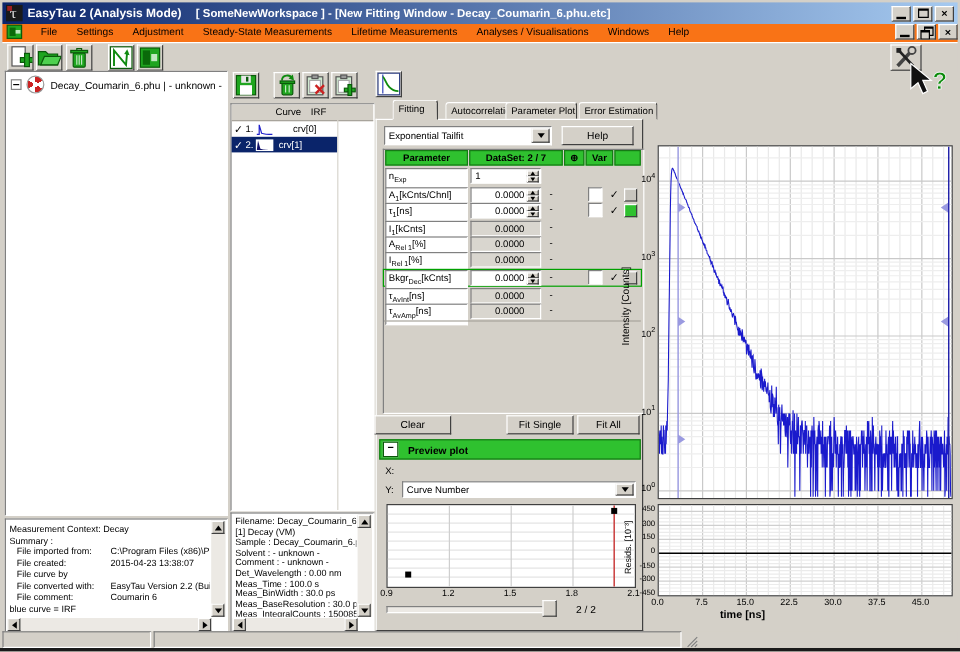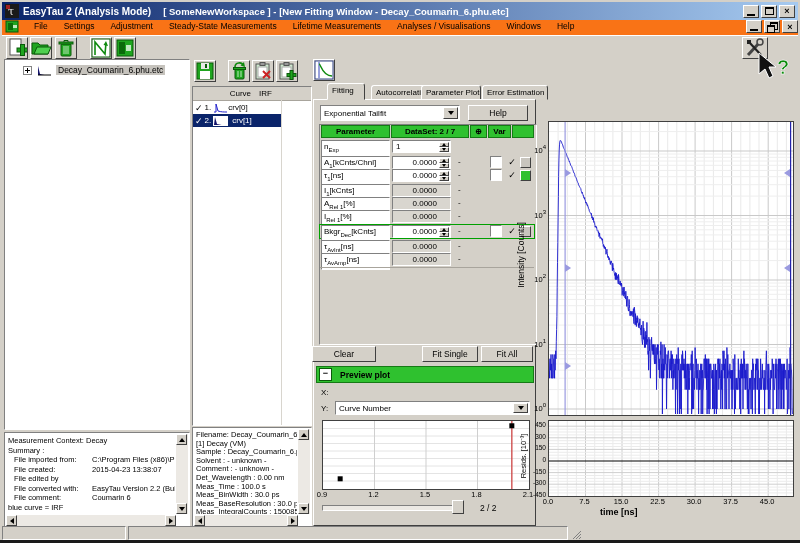--- a/index.html
+++ b/index.html
@@ -170,28 +170,26 @@
     <svg width="22" height="20">
         <line x1="4" y1="17" x2="16" y2="4" stroke="#444" stroke-width="3"></line>
         <circle cx="16" cy="4" r="3" fill="#d4d0c8" stroke="#444" stroke-width="1.5"></circle>
         <line x1="5" y1="4" x2="17" y2="17" stroke="#222" stroke-width="2.2"></line>
         <rect x="3" y="2" width="4" height="4" fill="#222"></rect>
       </svg>
   </div>
 </div>
 
 <div class="abs panel-white" style="left:4px;top:59px;width:184px;height:369px">
-  <div style="display:flex;align-items:center;margin:4px 0 0 18px">
-    <span class="expander plus"></span>
-    <svg width="16" height="12" style="margin-left:4px">
-        <rect x="0" y="0" width="16" height="12" fill="#fff"></rect>
-        <path d="M2 11 L2 2 L4 10 C6 11 10 11 15 11 Z" fill="#12126a"></path>
-        <path d="M2 11 L15 11" stroke="#000"></path>
-      </svg>
-    <span class="treelabel" style="margin-left:4px;background:#c6c3bd;padding:0 2px">Decay_Coumarin_6.phu.etc</span>
+  <div style="display:flex;align-items:center;margin:3px 0 0 4px">
+    <span class="expander"></span>
+    <span style="width:13px;height:13px;margin-left:4px;border:1px solid #999;border-radius:2px;background:
+      radial-gradient(circle at 50% 50%, #fff 0 2px, transparent 2px),
+      conic-gradient(#cc2222 0 60deg,#fff 60deg 120deg,#cc2222 120deg 180deg,#fff 180deg 240deg,#cc2222 240deg 300deg,#fff 300deg 360deg);border-radius:50%"></span>
+    <span class="treelabel" style="margin-left:5px">Decay_Coumarin_6.phu | - unknown -</span>
   </div>
 </div>
 
 <div class="abs panel-white" style="left:4px;top:432px;width:184px;height:94px">
   <div style="position:absolute;left:3px;top:3px;right:14px;bottom:13px;overflow:hidden">
     <div class="infoline">
         <span class="k">Measurement Context:</span>
         <span>Decay</span>
       </div>
     <div class="infoline">
@@ -200,21 +198,21 @@
       </div>
     <div class="infoline ind">
         <span class="k">File imported from:</span>
         <span>C:\Program Files (x86)\PicoQuan</span>
       </div>
     <div class="infoline ind">
         <span class="k">File created:</span>
         <span>2015-04-23 13:38:07</span>
       </div>
     <div class="infoline ind">
-        <span class="k">File edited by</span>
+        <span class="k">File curve by</span>
         <span></span>
       </div>
     <div class="infoline ind">
         <span class="k">File converted with:</span>
         <span>EasyTau Version 2.2 (Build: 329</span>
       </div>
     <div class="infoline ind">
         <span class="k">File comment:</span>
         <span>Coumarin 6</span>
       </div>
@@ -284,21 +282,21 @@
     <span style="margin-left:8px">IRF</span>
   </div>
   <div style="position:absolute;left:88px;top:13px;bottom:0;width:1px;background:#d8d5ce"></div>
   <div class="curverow">
     <span style="margin-left:2px;font-size:9px">✓</span>
     <span style="margin-left:2px">1.</span>
     <svg width="15" height="10" style="margin-left:2px">
         <rect width="15" height="10" fill="#fff"></rect>
         <path d="M1 9 L3 9 L3 1 L5 8 C8 9 11 9 14 9" fill="none" stroke="#2222cc"></path>
       </svg>
-    <span style="margin-left:0">crv[0]</span>
+    <span style="margin-left:16px">crv[0]</span>
   </div>
   <div class="curverow" style="background:#0a246a;color:#fff;width:88px">
     <span style="margin-left:2px;font-size:9px">✓</span>
     <span style="margin-left:2px">2.</span>
     <svg width="15" height="10" style="margin-left:2px">
         <rect width="15" height="10" fill="#fff"></rect>
         <path d="M1 9 L2 1 L4 8 C7 9 10 9 14 9 Z" fill="#12126a"></path>
       </svg>
     <span style="margin-left:4px">crv[1]</span>
   </div>

